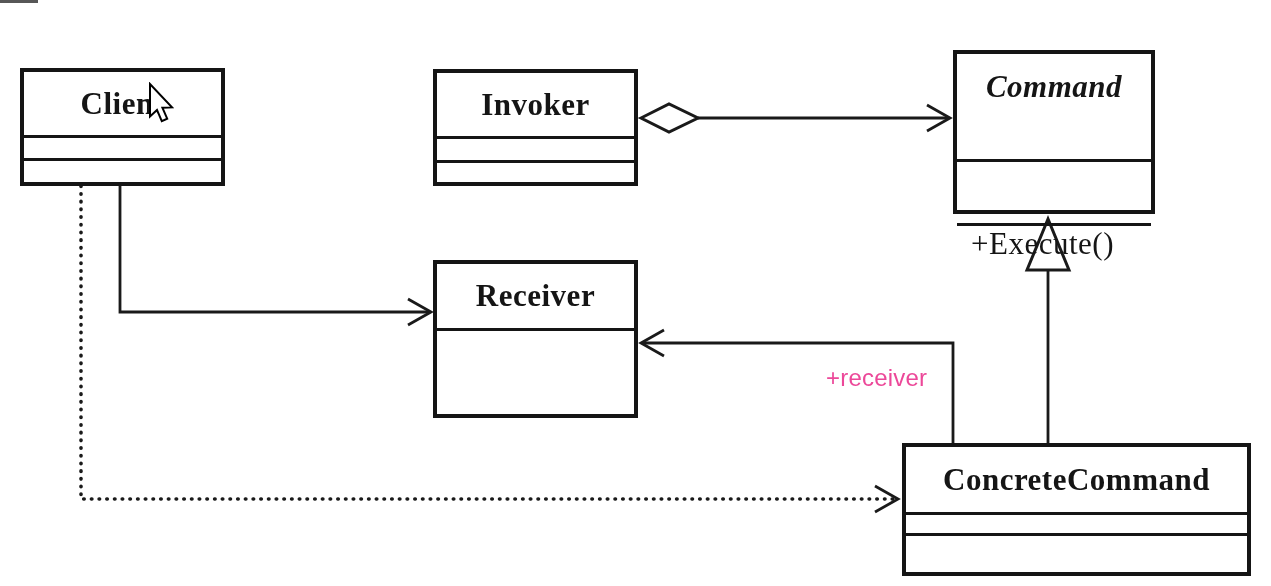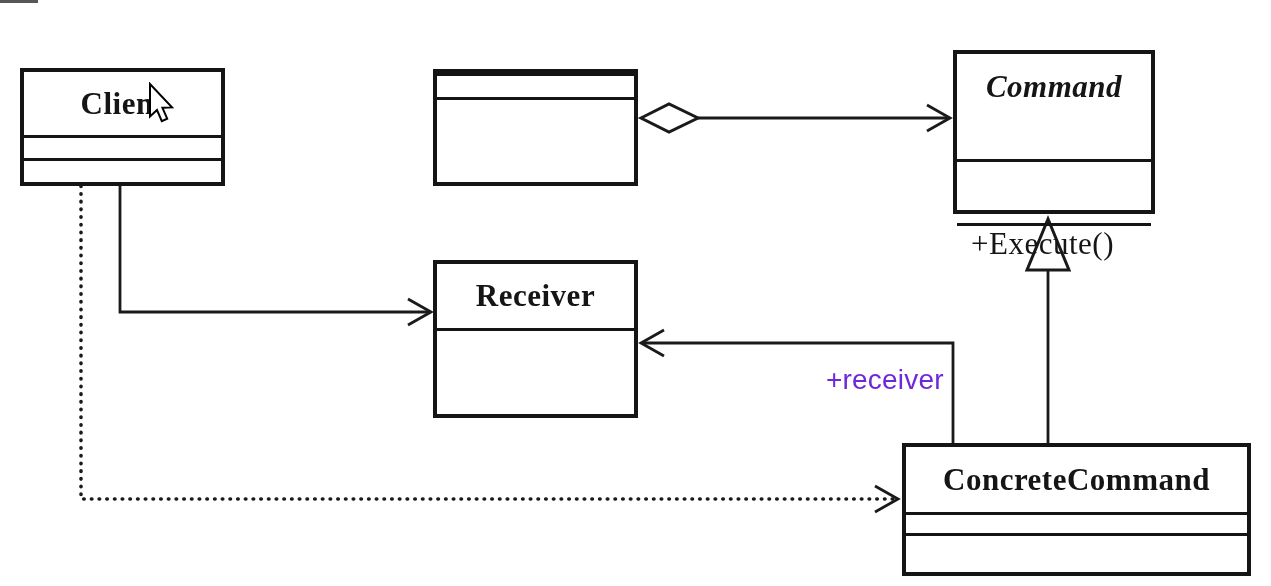--- a/index.html
+++ b/index.html
@@ -18,21 +18,21 @@
   }
   .uml-title.italic{font-style:italic;}
   .compartment{flex:none;border-top:3px solid #151515;}
   .compartment.grow{flex:1 1 auto;}
   .ops-text{
     display:flex;align-items:center;height:100%;
     font-size:31px;padding-left:14px;letter-spacing:.5px;
   }
   .assoc-label{
     position:absolute;font-family:"Liberation Sans",sans-serif;
-    font-size:28px;color:#6d28d9;letter-spacing:.2px;
+    font-size:24px;color:#ec4899;letter-spacing:.2px;
   }
   .smudge{position:absolute;left:0;top:0;width:38px;height:3px;background:#3a3a3a;opacity:.85;}
   .cursor{position:absolute;pointer-events:none;}
 </style>
 </head>
 <body>
 
 <div class="canvas">
 
   <div class="smudge"></div>
@@ -70,20 +70,21 @@
     </g>
   </svg>
 
   <div class="uml-class" style="left:20px;top:68px;width:205px;height:118px;">
     <div class="uml-title" style="height:63px;">Client</div>
     <div class="compartment" style="height:20px;"></div>
     <div class="compartment grow"></div>
   </div>
 
   <div class="uml-class" style="left:433px;top:69px;width:205px;height:117px;">
+    <div class="uml-title" style="height:63px;">Invoker</div>
     <div class="compartment" style="height:21px;"></div>
     <div class="compartment grow"></div>
   </div>
 
   <div class="uml-class" style="left:953px;top:50px;width:202px;height:164px;gap:40px;">
     <div class="uml-title italic" style="height:65px;">Command</div>
     <div class="compartment" style="height:21px;"></div>
     <div class="compartment grow">
       <div class="ops-text">+Execute()</div>
     </div>

